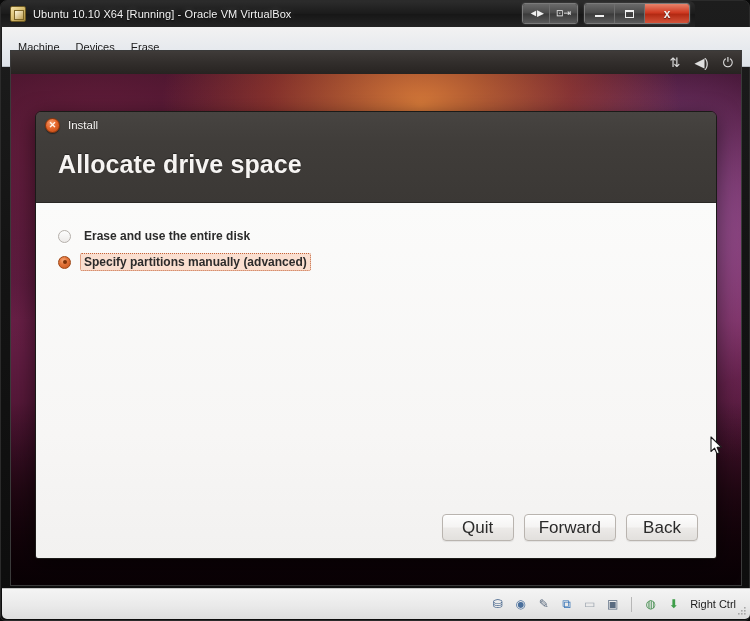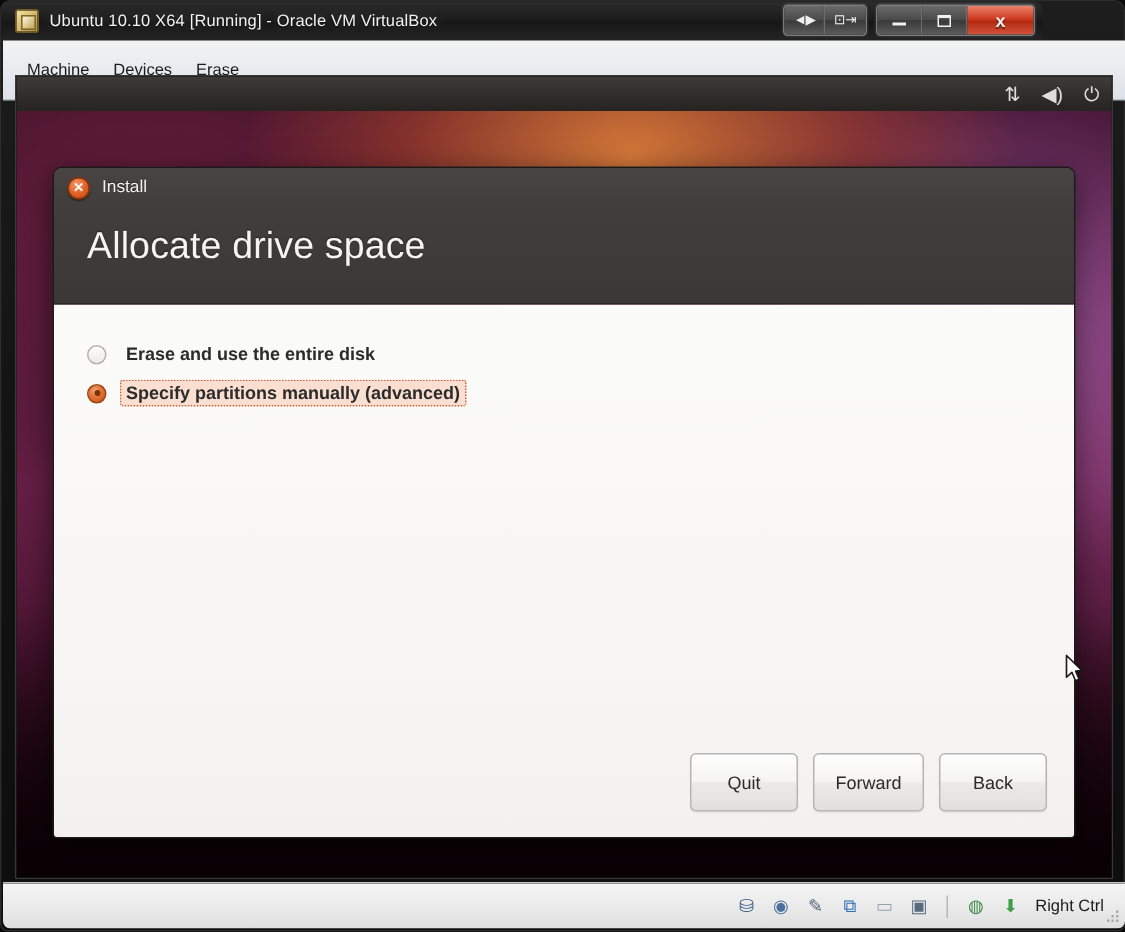--- a/index.html
+++ b/index.html
@@ -144,21 +144,21 @@
     display: flex; align-items: center; justify-content: center;
     line-height: 1;
     box-shadow: 0 1px 1px rgba(0,0,0,.45);
   }
   #dialog-title {
     color: #f4f2f0; font-size: 11.5px; font-weight: normal;
     text-shadow: 0 -1px 0 rgba(0,0,0,.55);
   }
   #page-heading {
     position: absolute; left: 22px; top: 38px;
-    color: #f6f4f2; font-size: 25px; font-weight: normal;
+    color: #f6f4f2; font-size: 25px; font-weight: bold;
     text-shadow: 0 -1px 1px rgba(0,0,0,.45);
     letter-spacing: .1px;
   }
   #dialog-body {
     height: 356px;
     background: linear-gradient(to bottom, #fbfbfa 0%, #f7f6f5 65%, #f2f1f0 100%);
     position: relative;
     border-top: 1px solid #2a2826;
   }
 
@@ -196,23 +196,23 @@
     border-radius: 2px;
     padding: 1px 3px;
   }
 
   
   #dialog-buttons {
     position: absolute; right: 18px; bottom: 17px;
     display: flex; gap: 10px;
   }
   .dlg-btn {
-    min-width: 72px; height: 39px;
+    min-width: 72px; height: 27px;
     padding: 0 14px;
-    font-size: 12px; color: #2a2a2a;
+    font-size: 17px; color: #2a2a2a;
     background: linear-gradient(to bottom, #fdfdfd 0%, #f5f4f3 48%, #eceae8 52%, #e2e0dd 100%);
     border: 1px solid #b9b4af;
     border-radius: 4px;
     box-shadow: 0 1px 0 rgba(255,255,255,.9) inset, 0 1px 1px rgba(0,0,0,.07);
     display: flex; align-items: center; justify-content: center;
     white-space: nowrap;
   }
 
   
   #mouse-cursor {

